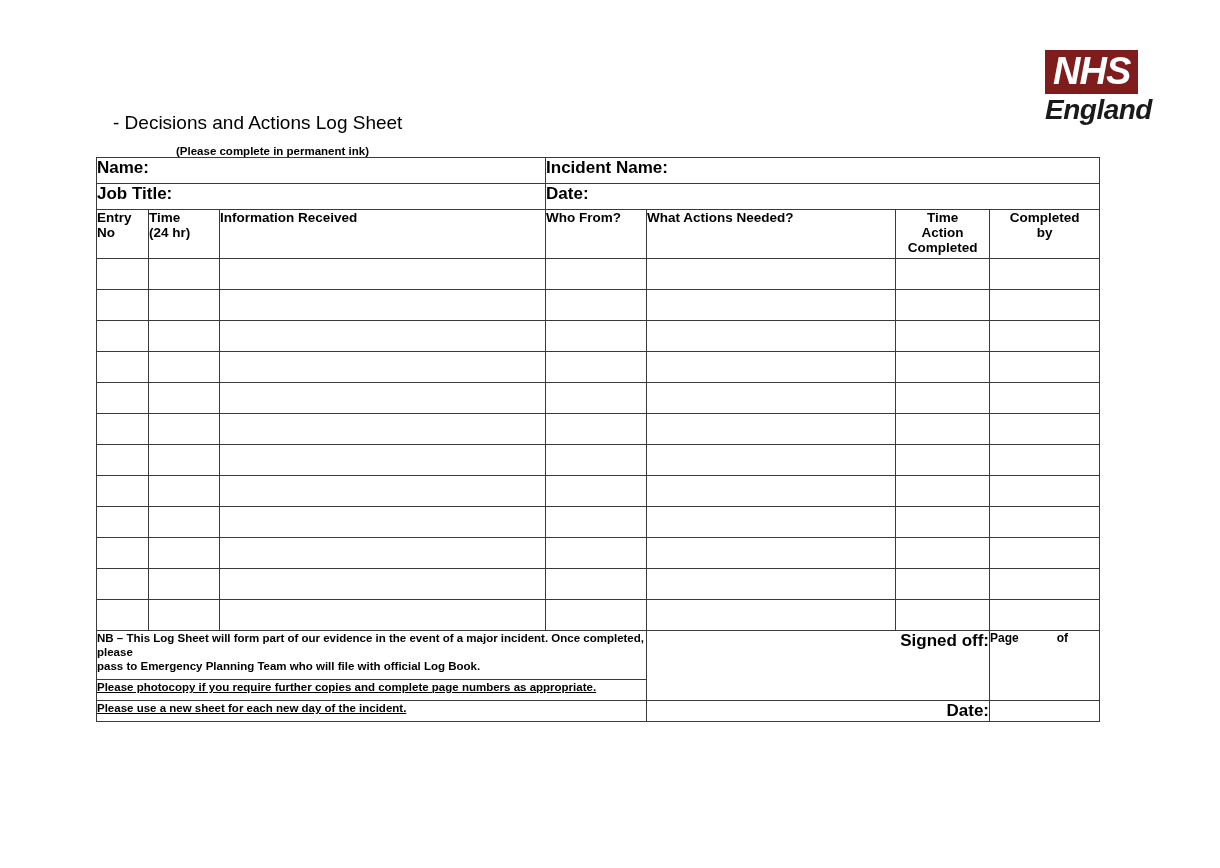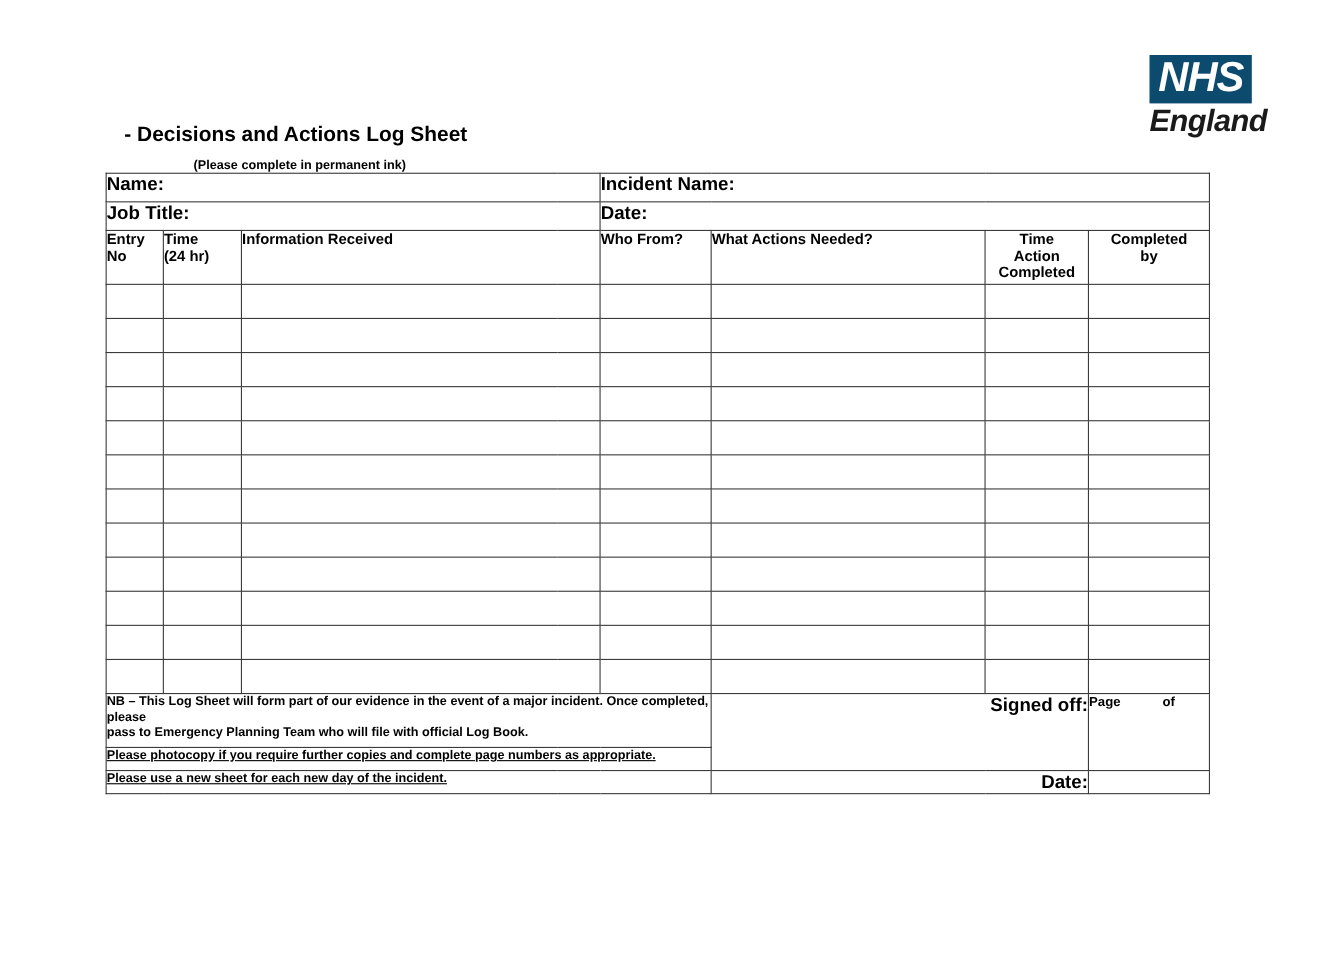--- a/index.html
+++ b/index.html
@@ -18,21 +18,21 @@
 
   
   .logo {
     position: absolute;
     left: 1045px;
     top: 50px;
     width: 115px;
     text-align: left;
   }
   .logo-box {
-    background: #0c4a6e;
+    background: #7f1d1d;
     display: inline-block;
     padding: 2px 8px 3px 8px;
     line-height: 1;
   }
   .logo-box-text {
     font-family: "Liberation Sans", sans-serif;
     font-weight: bold;
     font-style: italic;
     font-size: 38px;
     color: #ffffff;
@@ -50,21 +50,21 @@
     margin-top: 1px;
     line-height: 1.05;
   }
 
   
   .title {
     position: absolute;
     left: 113px;
     top: 112px;
     font-size: 19px;
-    font-weight: bold;
+    font-weight: normal;
     letter-spacing: 0px;
     white-space: nowrap;
   }
   .subtitle {
     position: absolute;
     left: 176px;
     top: 145px;
     font-size: 11.5px;
     font-weight: bold;
     white-space: nowrap;

